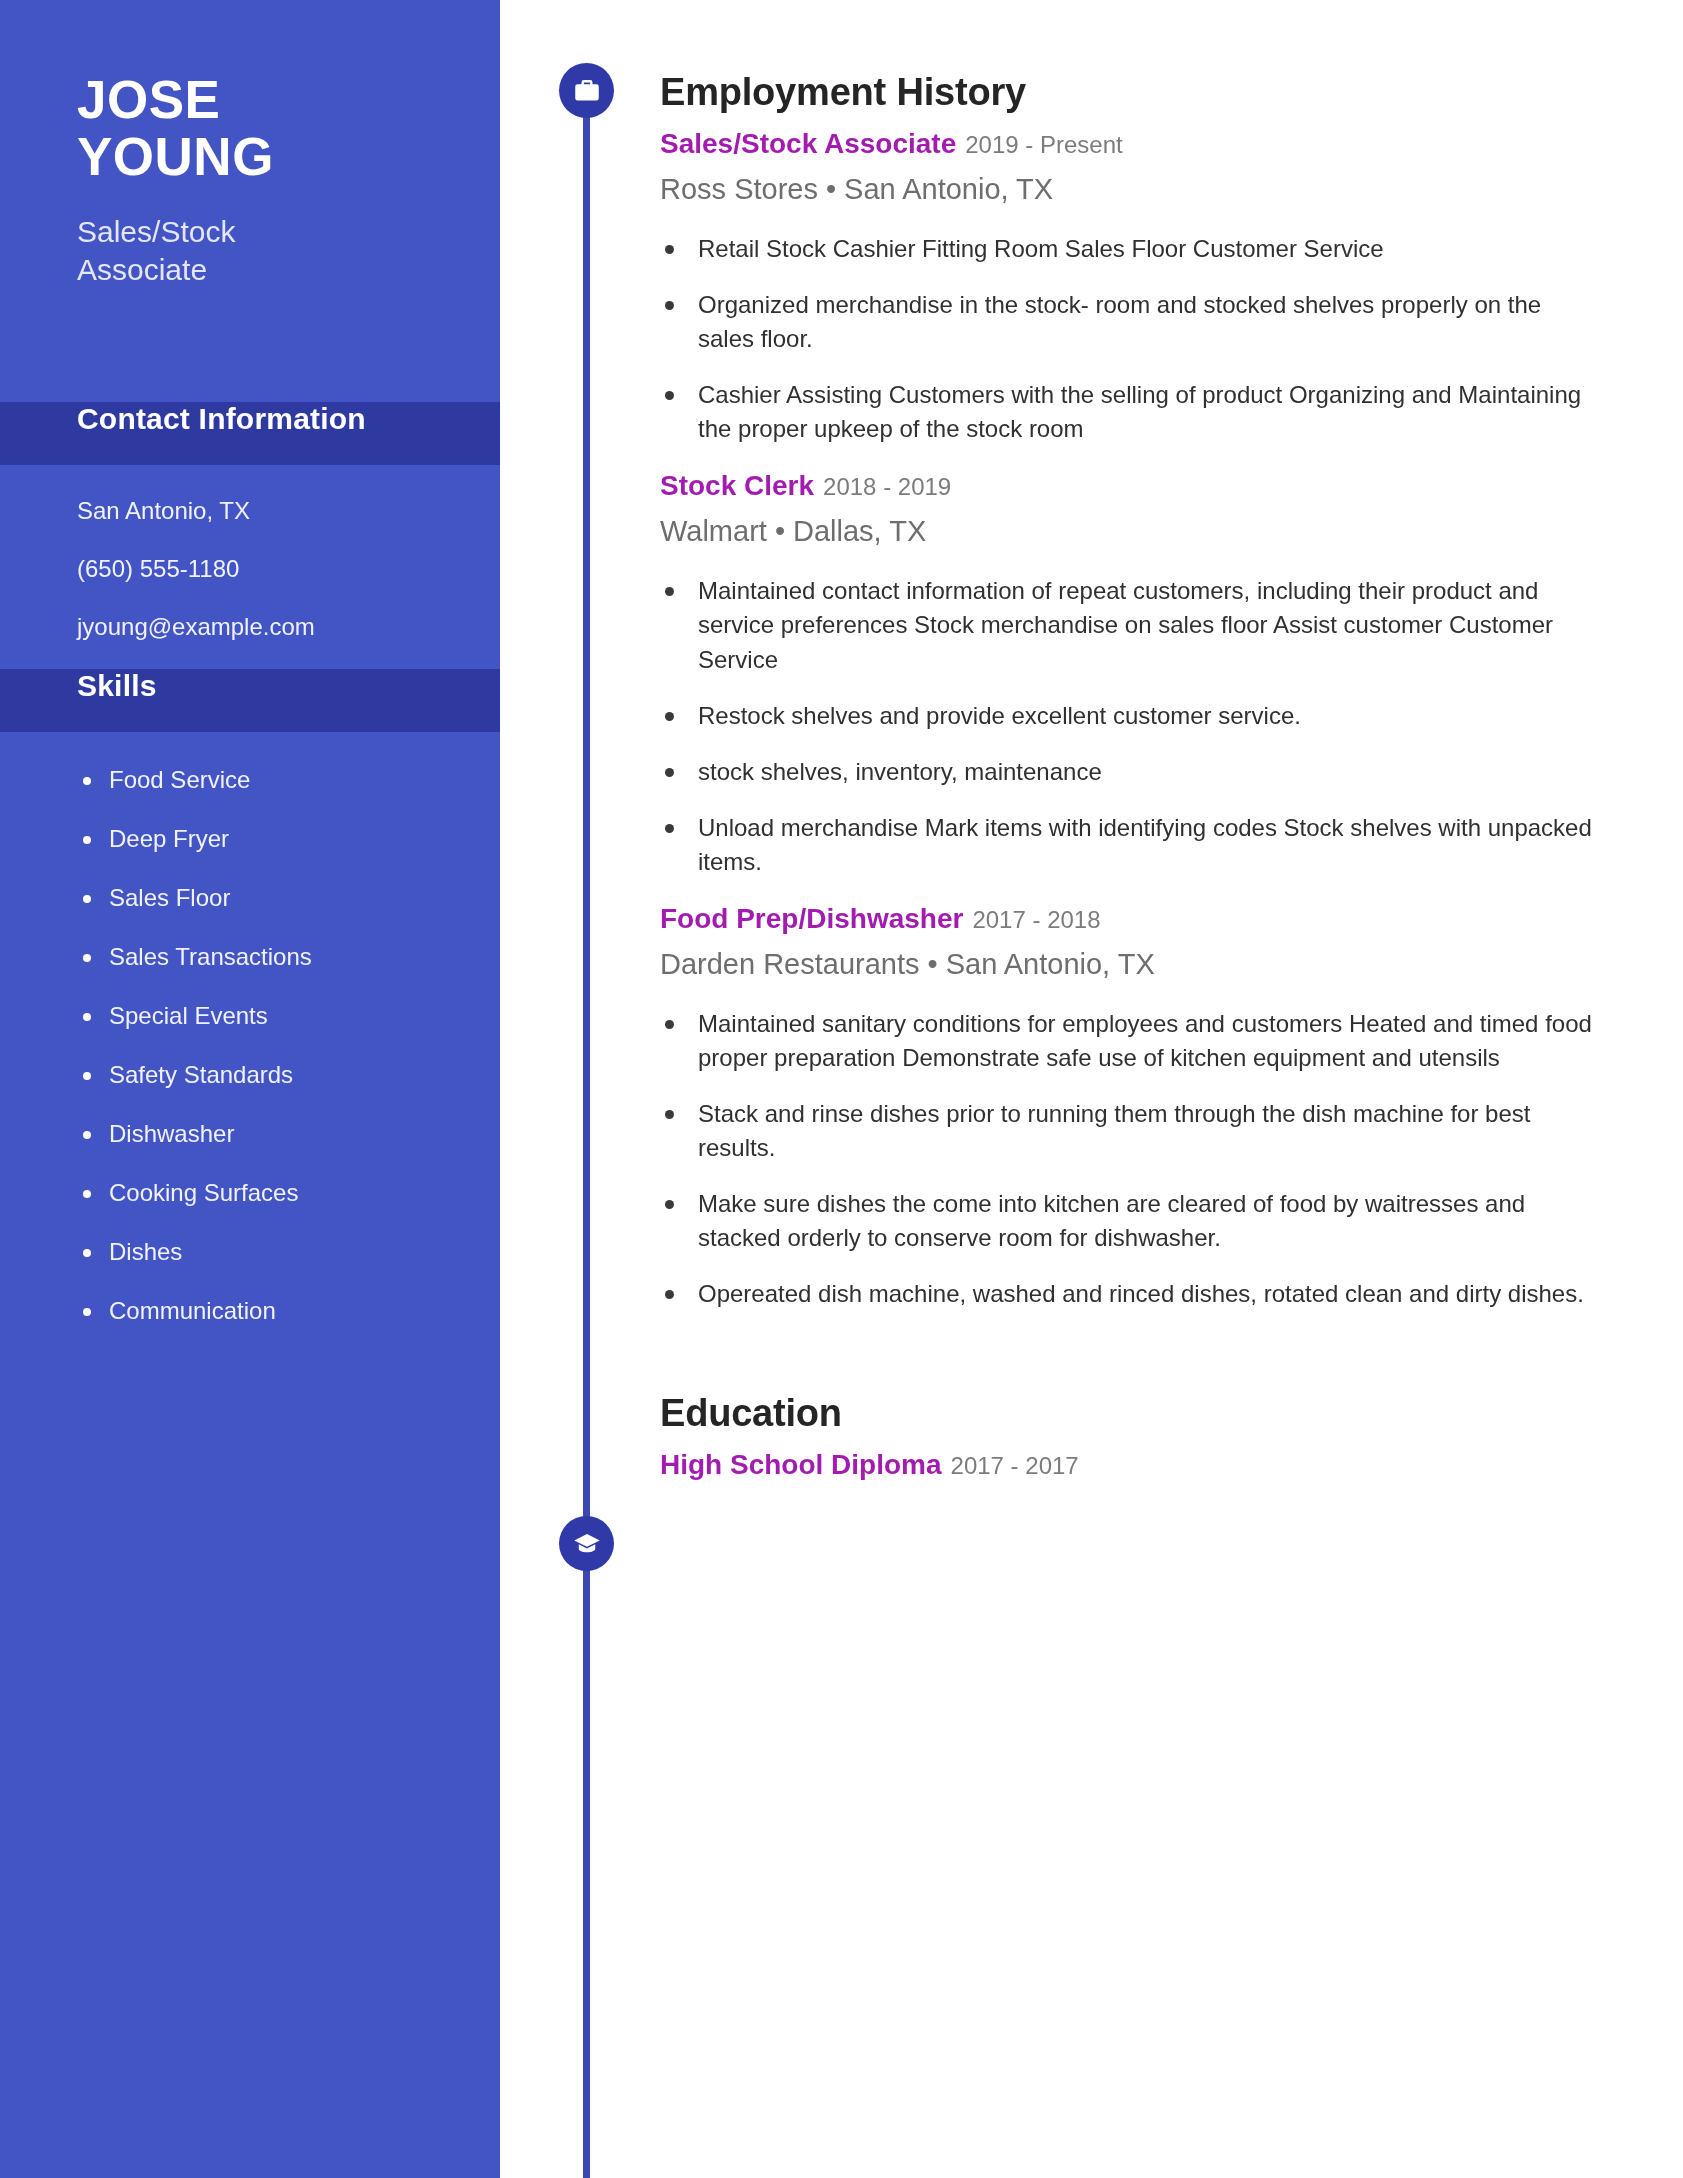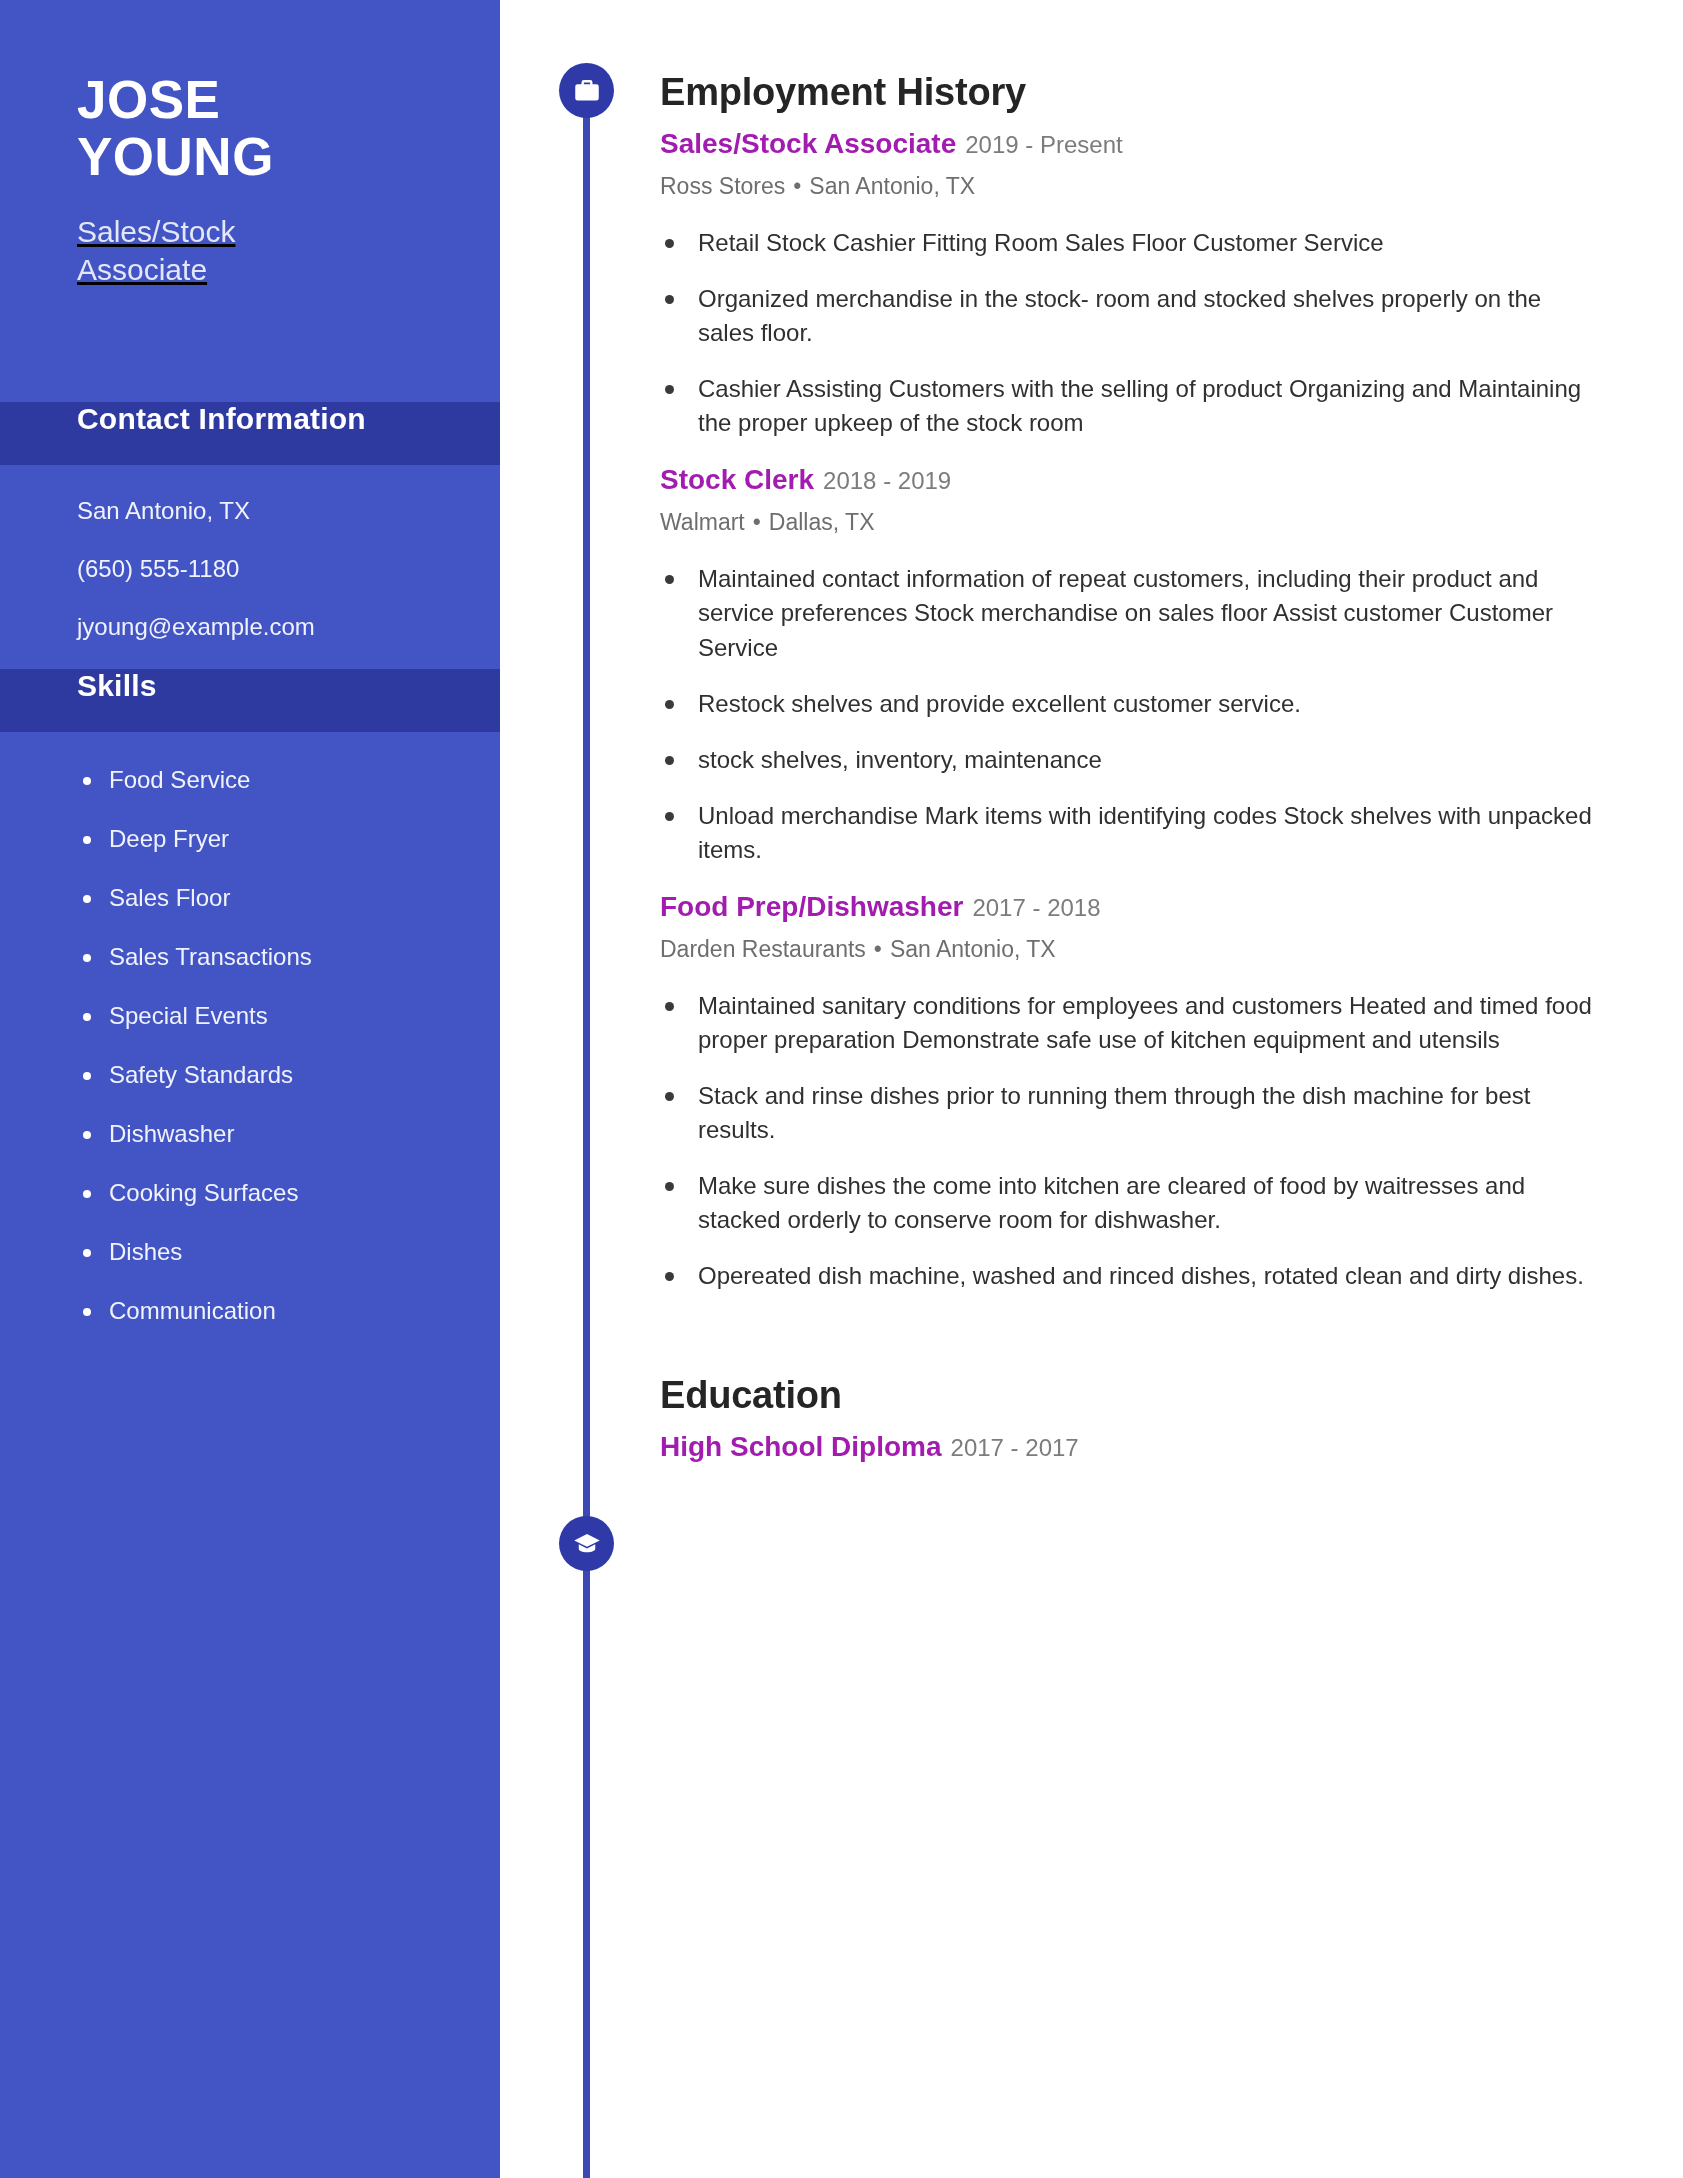--- a/index.html
+++ b/index.html
@@ -18,21 +18,21 @@
     background:#4355c4;
   }
   .name-block { padding:71px 0 0 77px; }
   .name-line {
     color:#ffffff;
     font-size:53px;
     font-weight:bold;
     line-height:1.08;
     letter-spacing:0.5px;
   }
-  .role-block { padding:28px 16px 0 77px;text-decoration:underline; }
+  .role-block { padding:28px 16px 0 77px; }
   .role-line {
     color:#e3e7f8;
     font-size:30px;
     font-weight:normal;
     line-height:1.24;
   }
 
   .section-band {
     background:#2f3aa0;
     height:63px;
@@ -109,21 +109,21 @@
     font-weight:bold;
   }
   .job-dates {
     color:#7c7c7c;
     font-size:24px;
     font-weight:normal;
     margin-left:9px;
   }
   .job-meta {
     color:#6e6e6e;
-    font-size:23px;
+    font-size:29px;
     margin-top:13px;
   }
   .job-meta .sep { margin:0 8px; }
 
   ul.bullets { list-style:none; margin-top:26px; }
   ul.bullets li {
     position:relative;
     color:#303030;
     font-size:24px;
     line-height:1.42;

